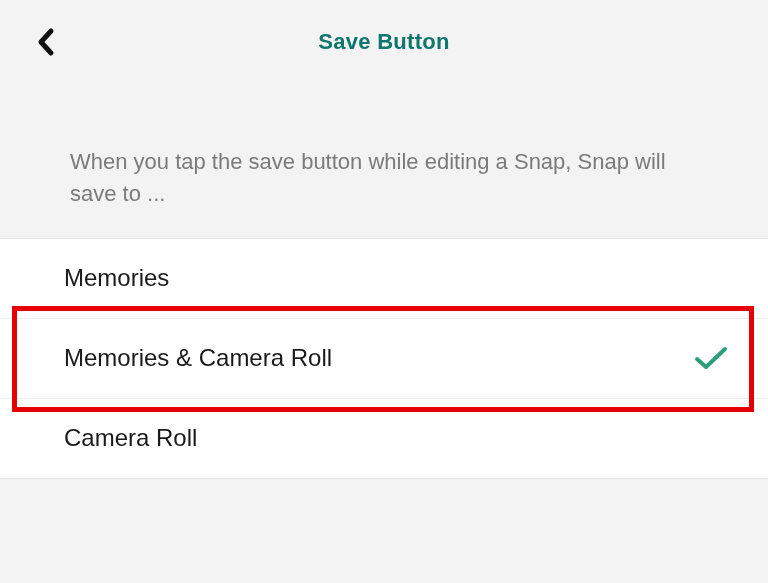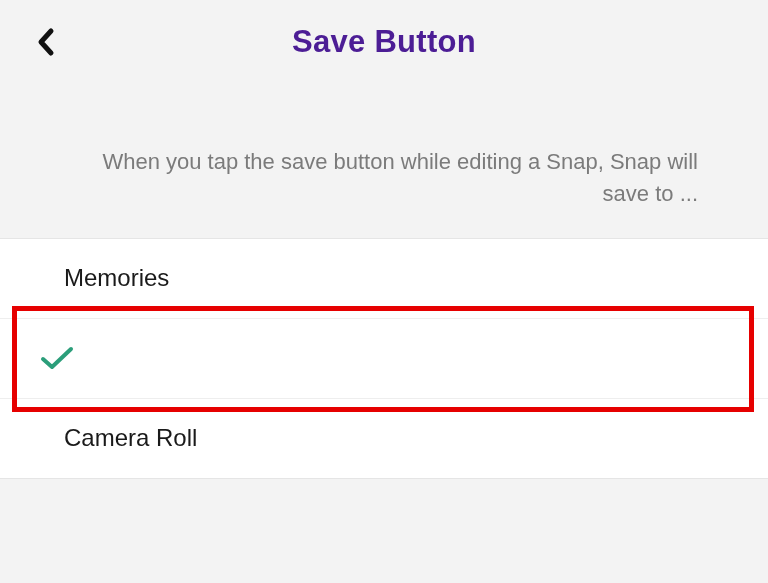--- a/index.html
+++ b/index.html
@@ -30,27 +30,27 @@
     align-items: center;
     justify-content: center;
     cursor: pointer;
     background: none;
     border: none;
     padding: 0;
   }
   .back-btn svg { stroke: #111; }
   .title {
     font-weight: 800;
-    font-size: 31px;
+    font-size: 22px;
     letter-spacing: 0.3px;
-    color: #4c1d95;
+    color: #0f766e;
   }
   .description {
     padding: 62px 70px 28px 70px;
-    text-align: right;
+    text-align: left;
     font-size: 22px;
     line-height: 1.45;
     color: #7b7b7b;
     font-weight: 500;
   }
   .list {
     background: #fff;
     border-top: 1px solid #e5e5e5;
   }
   .row {
@@ -101,20 +101,21 @@
 </div>
 
 <div class="description">When you tap the save button while editing a Snap, Snap will save to ...</div>
 
 <div class="list">
   <div class="row">
     <span class="row-label">Memories</span>
 
   </div>
   <div class="row selected">
+    <span class="row-label">Memories &amp; Camera Roll</span>
     <span class="check-wrap">
       <svg width="34" height="26" viewBox="0 0 34 26" fill="none" stroke-width="4" stroke-linecap="round" stroke-linejoin="round">
           <polyline points="3,14 12,22 31,4"></polyline>
         </svg>
     </span>
   </div>
   <div class="row">
     <span class="row-label">Camera Roll</span>
 
   </div>

